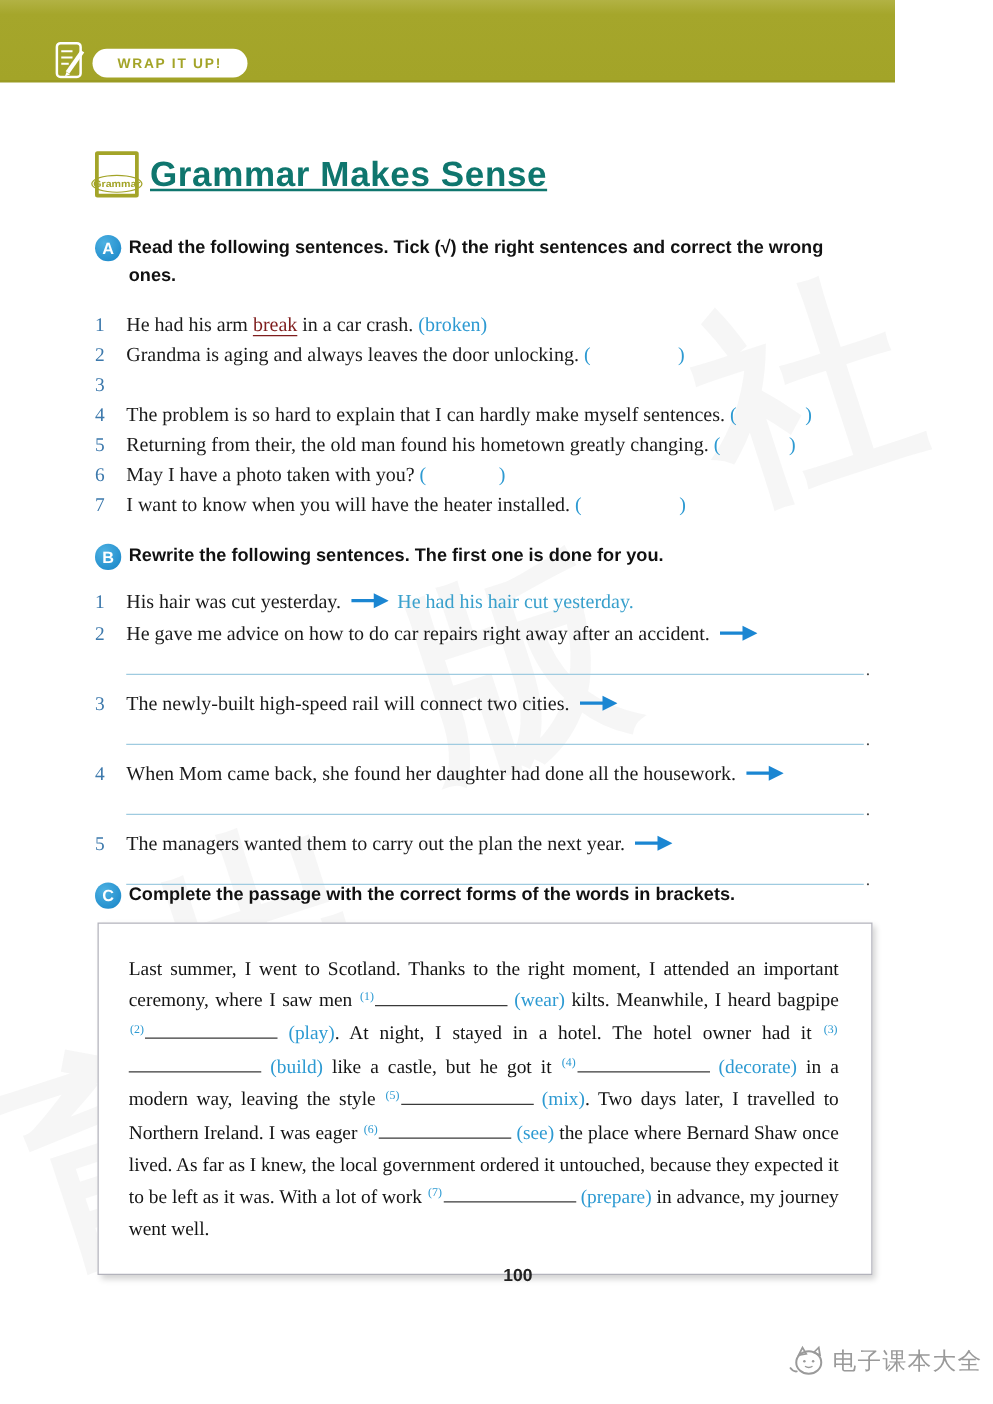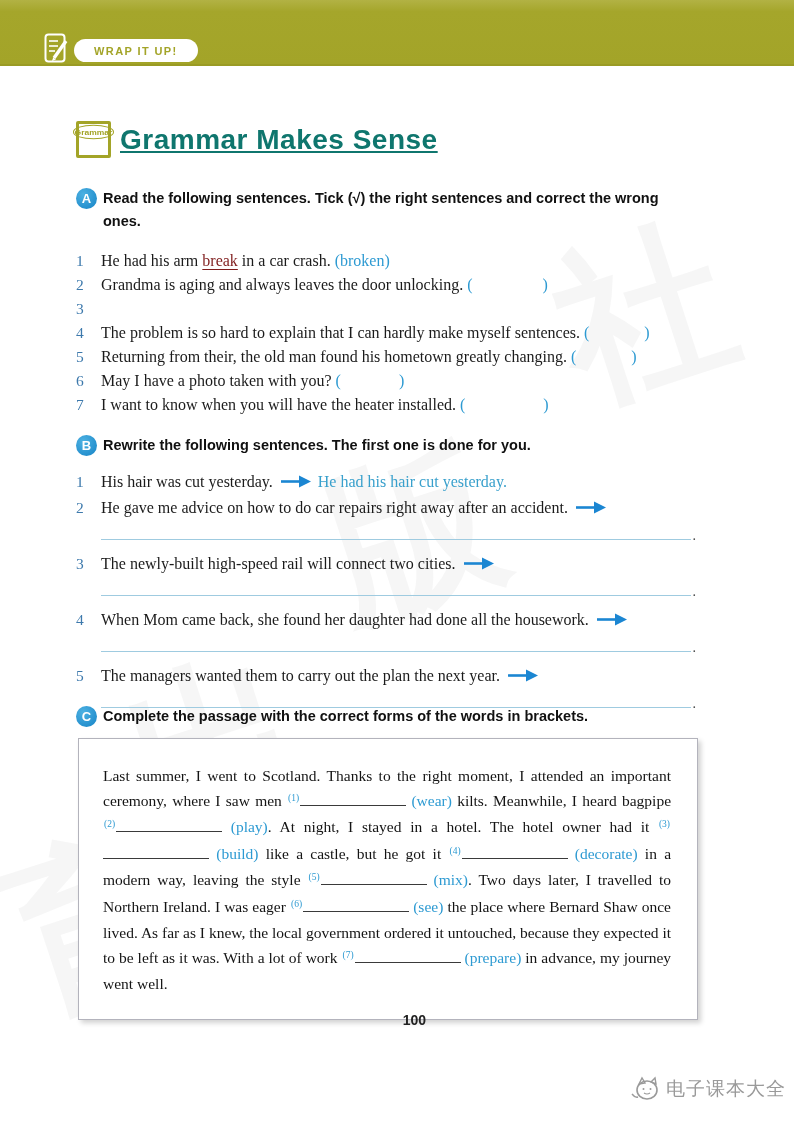--- a/index.html
+++ b/index.html
@@ -4,42 +4,42 @@
 <style>
   * { margin:0; padding:0; box-sizing:border-box; }
   html,body { background:#ffffff; }
   .page {
     position:relative; width:794px; height:1123px; margin:0 auto;
     background:#ffffff; overflow:hidden;
     font-family:"Liberation Serif","DejaVu Serif",serif; color:#1b1b1b;
   }
   
   .topbar {
-    position:absolute; left:0; top:0; width:794px; height:66px;
+    position:absolute; left:0; top:0; width:716px; height:66px;
     background:linear-gradient(#b2b244 0%, #a5a62b 18%, #a3a428 100%);
     border-bottom:2px solid #9a9b24;
   }
   .notepad { position:absolute; left:44px; top:33px; width:26px; height:30px; }
   .pill {
     position:absolute; left:74px; top:39px; height:23px; padding:0 20px;
     background:#ffffff; border-radius:13px; display:flex; align-items:center;
     font-family:"Liberation Sans",sans-serif; font-weight:bold; font-size:11px;
     letter-spacing:1.4px; color:#a3a428;
   }
   
   .wm-char {
     position:absolute; font-family:"DejaVu Serif",serif; font-weight:bold;
     font-size:170px; color:rgba(80,80,80,0.05); transform:rotate(-18deg);
     pointer-events:none; user-select:none;
   }
   
   .title-row { position:absolute; left:76px; top:121px; display:flex; align-items:center; }
   .gbadge {
     width:35px; height:37px; border:3px solid #a3a428; border-radius:2px;
-    background:#fff; display:flex; align-items:flex-start; justify-content:center; flex:none;
+    background:#fff; display:flex; align-items:flex-end; justify-content:center; flex:none;
   }
   .gbadge span {
     font-family:"Liberation Sans",sans-serif; font-size:8.5px; font-weight:bold;
     color:#a3a428; border:1.5px solid #a3a428; border-radius:50%; padding:2px 1px;
     transform:scaleY(.9);
   }
   .h1 {
     margin-left:9px; font-family:"Liberation Sans",sans-serif; font-weight:bold;
     font-size:28px; color:#0f766e; letter-spacing:.5px;text-decoration:underline;
   }

